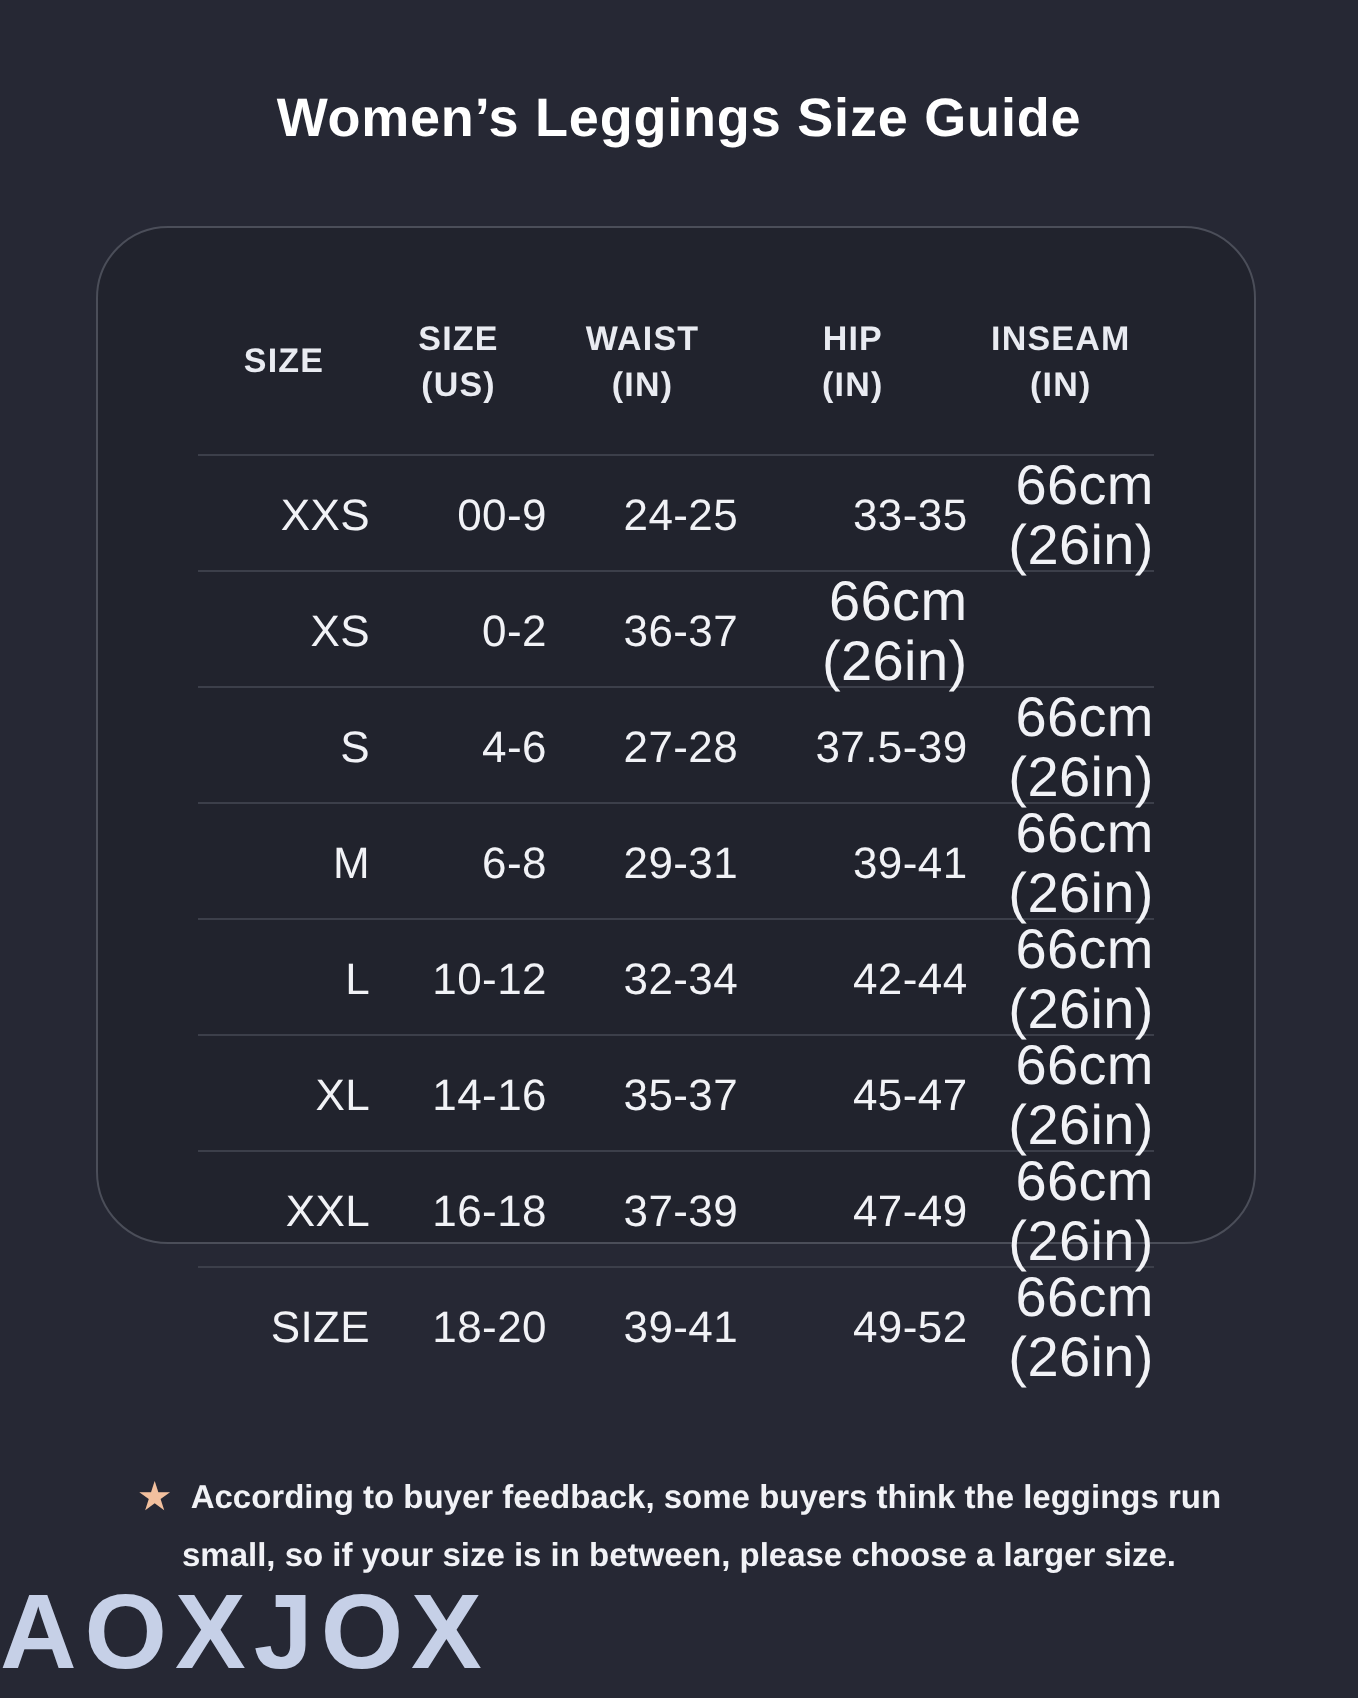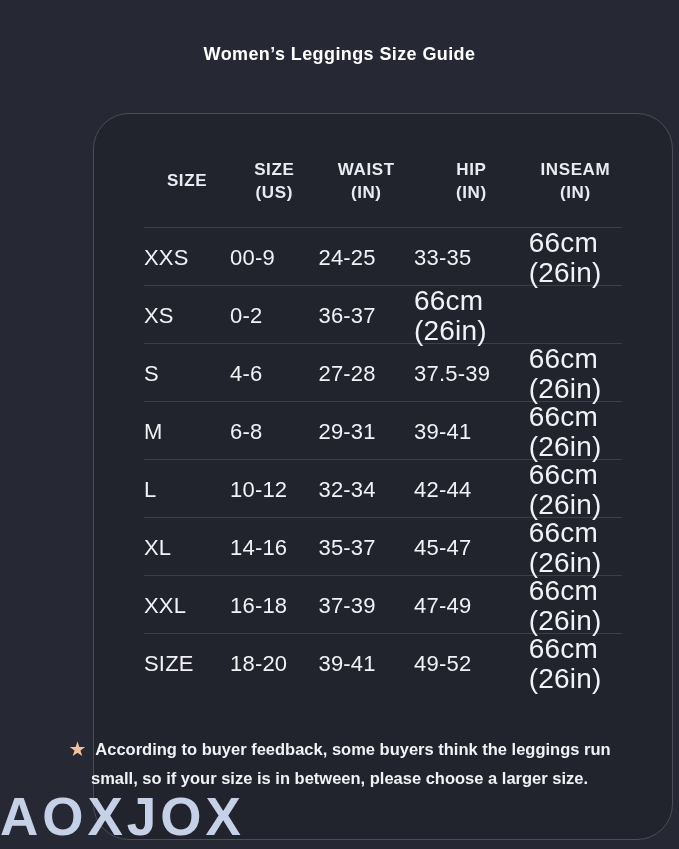--- a/index.html
+++ b/index.html
@@ -10,51 +10,50 @@
   html,body{margin:0;padding:0;}
   body{
     position:relative; width:679px; height:849px; overflow:hidden;
     background:var(--bg);
     font-family:"Liberation Sans", sans-serif;
     -webkit-font-smoothing:antialiased;
   }
   .page-title{
     position:absolute; top:44px; left:0; width:100%;
     text-align:center; color:var(--title);
-    font-size:18px; font-weight:700; letter-spacing:0.4px;
+    font-size:27px; font-weight:700; letter-spacing:0.4px;
     margin:0;
   }
   .size-panel{
     position:absolute; left:48px; top:113px;
-    width:580px; height:727px; box-sizing:border-box;
+    width:580px; height:509px; box-sizing:border-box;
     background:var(--panel-bg);
     border:1px solid var(--panel-border);
     border-radius:36px;
-    margin-left:45px;
   }
   .grid-row{
     display:grid;
     grid-template-columns:18% 18.5% 20% 24% 19.5%;
     padding:0 50px;
     align-items:center;
   }
   .thead{
     height:113px; box-sizing:border-box; padding-top:22px;
   }
   .th{
     text-align:center; color:var(--header-text);
     font-size:17px; font-weight:700; letter-spacing:0.6px;
     line-height:1.35; white-space:pre-line;
   }
   .divider{
     height:1px; background:var(--divider); margin:0 50px;
   }
   .trow{ height:57px; }
   .td{
-    text-align:left; color:var(--text);
+    text-align:right; color:var(--text);
     font-size:22px; font-weight:400; letter-spacing:0.2px;
   }
   .td.inseam{
     font-size:28px; line-height:1.06;
   }
   .note{
     position:absolute; top:733px; left:0; width:100%;
     text-align:center; color:var(--text);
     font-size:16.5px; font-weight:700; line-height:1.62;
   }

